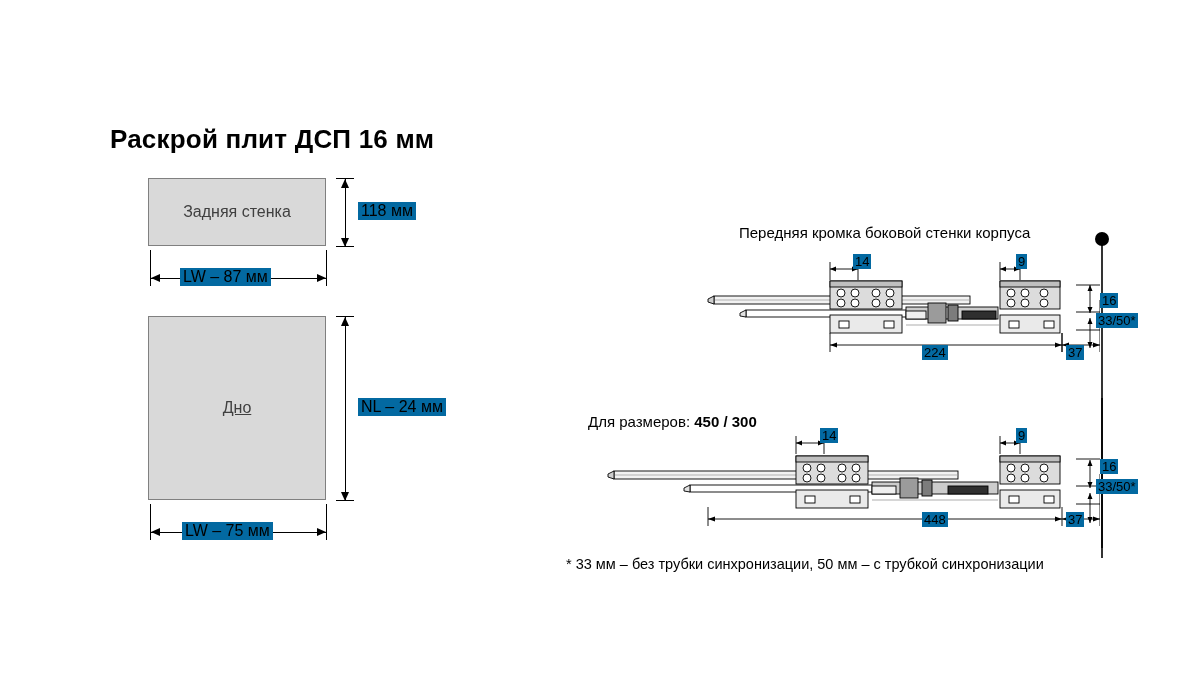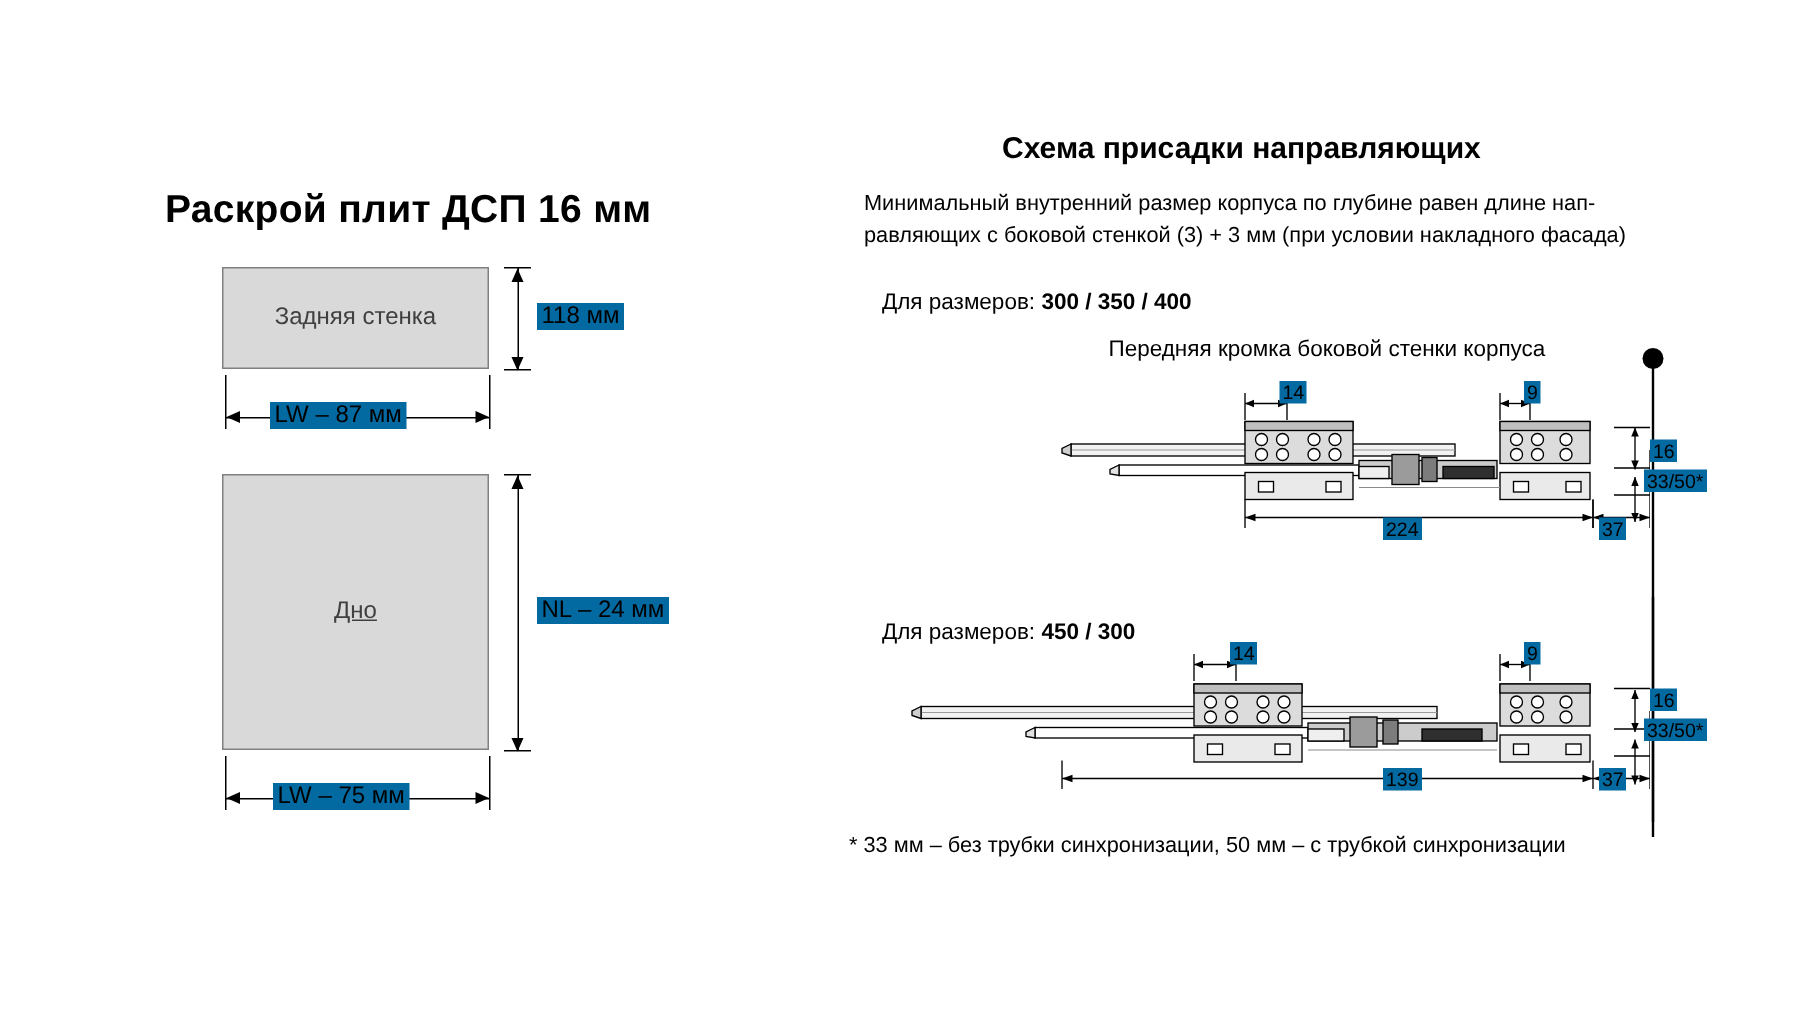--- a/index.html
+++ b/index.html
@@ -149,27 +149,21 @@
   <div class="arrow down" style="left:341px; top:492px;"></div>
   <div class="dim-label" style="left:358px; top:398px;">NL – 24 мм</div>
 
   <div class="dimline-h" style="left:150px; top:532px; width:176px;"></div>
   <div class="tick-v" style="left:150px; top:504px; height:36px;"></div>
   <div class="tick-v" style="left:326px; top:504px; height:36px;"></div>
   <div class="arrow left" style="left:151px; top:528px;"></div>
   <div class="arrow right" style="left:317px; top:528px;"></div>
   <div class="dim-label" style="left:182px; top:522px;">LW – 75 мм</div>
 
-  <div class="right-title">Схема присадки направляющих</div>
-  <div class="right-note">Минимальный внутренний размер корпуса по глубине равен длине нап-равляющих с боковой стенкой (3) + 3 мм (при условии накладного фасада)</div>
-
-  <div class="size-label" style="left:588px; top:193px;">
-    <span>Для размеров:</span>
-    <b>300 / 350 / 400</b>
-  </div>
+
 
   <div class="edge-label" style="left:739px; top:224px;">Передняя кромка боковой стенки корпуса</div>
 
   <svg class="tech" style="left:1090px; top:228px;" width="24" height="320">
     <line x1="12" y1="12" x2="12" y2="320" stroke="#000" stroke-width="1.6"></line>
     <circle cx="12" cy="11" r="7" fill="#000"></circle>
   </svg>
   <svg class="tech" style="left:1090px; top:398px;" width="24" height="160">
     <line x1="12" y1="0" x2="12" y2="160" stroke="#000" stroke-width="1.6"></line>
   </svg>
@@ -361,18 +355,18 @@
       <line x1="12" y1="40" x2="12" y2="70"></line>
       <path d="M12 40 L9.5 46 L14.5 46 Z" fill="#000" stroke="none"></path>
       <path d="M12 70 L9.5 64 L14.5 64 Z" fill="#000" stroke="none"></path>
     </g>
   </svg>
 
   <div class="dim-label small" style="left:820px; top:428px;">14</div>
   <div class="dim-label small" style="left:1016px; top:428px;">9</div>
   <div class="dim-label small" style="left:1100px; top:459px;">16</div>
   <div class="dim-label small" style="left:1096px; top:479px;">33/50*</div>
-  <div class="dim-label small" style="left:922px; top:512px;">139</div>
+  <div class="dim-label small" style="left:922px; top:512px;">448</div>
   <div class="dim-label small" style="left:1066px; top:512px;">37</div>
 
   <div class="footnote">* 33 мм – без трубки синхронизации, 50 мм – с трубкой синхронизации</div>
 
 </div>
 
 </body></html>

